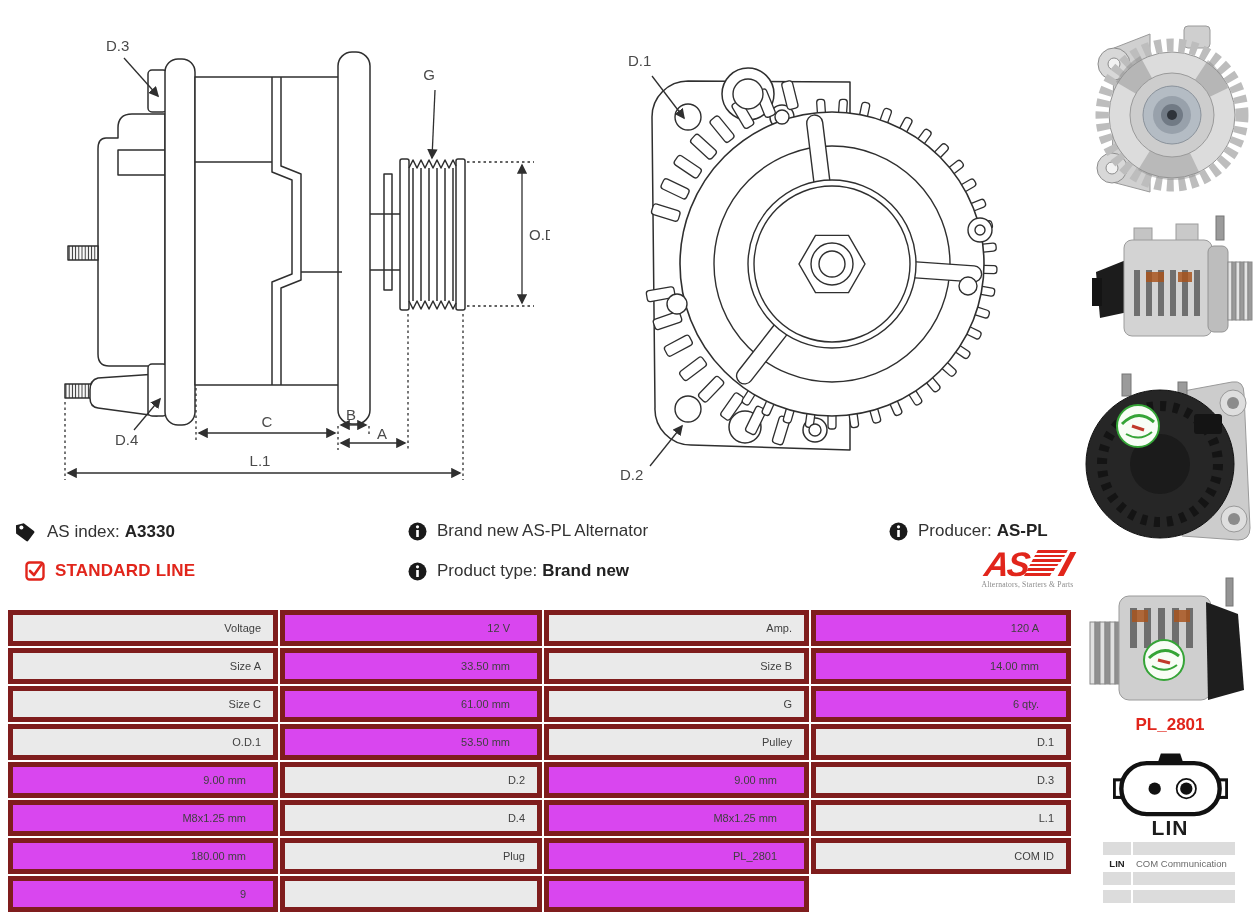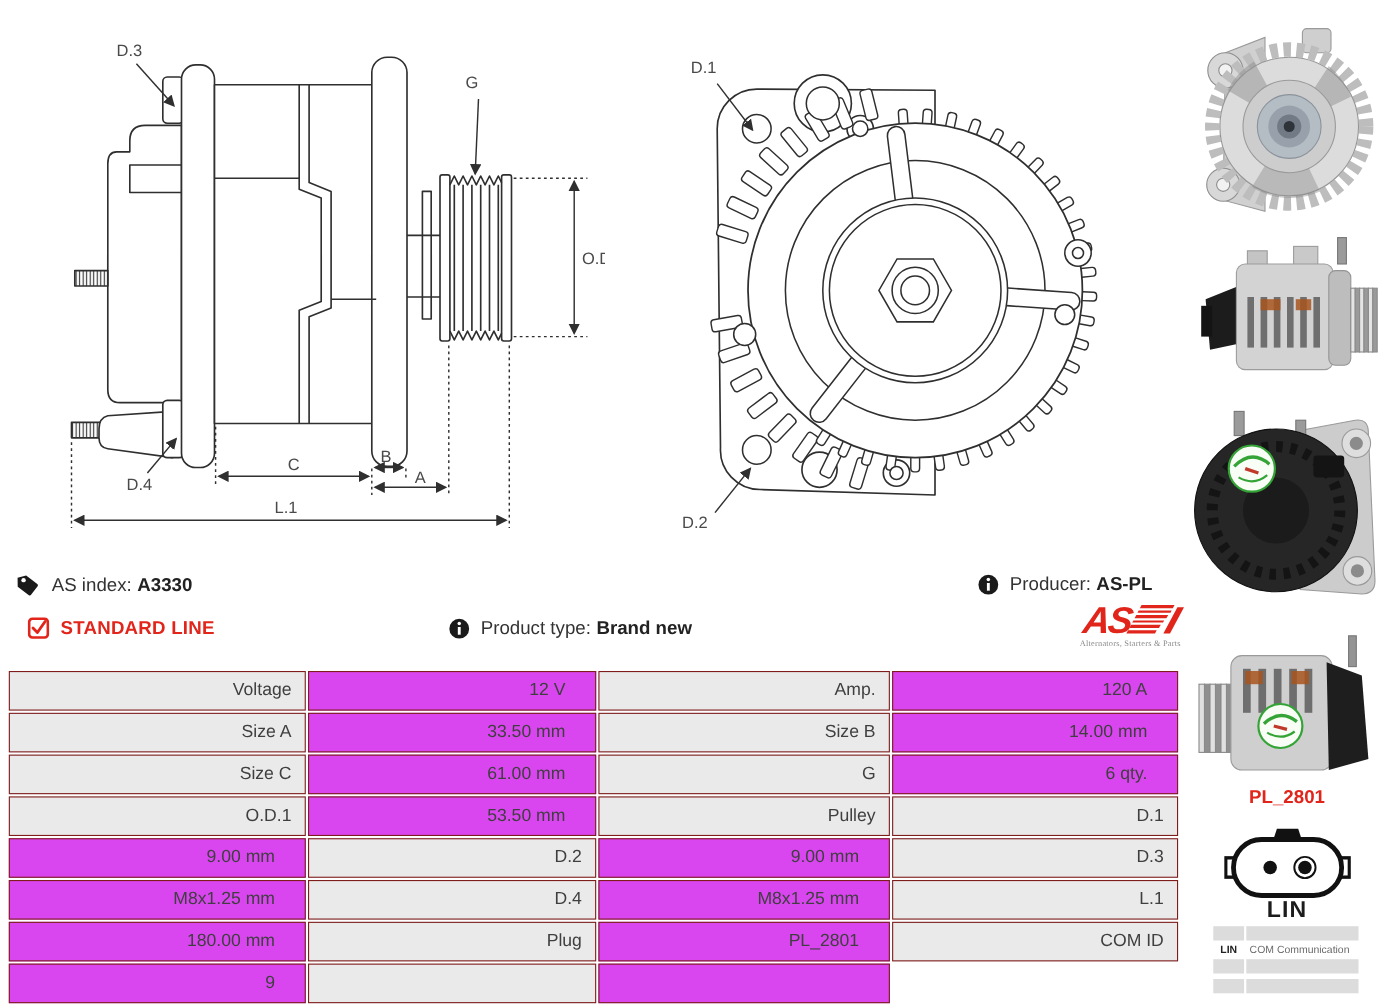--- a/index.html
+++ b/index.html
@@ -21,22 +21,22 @@
            transform:skewX(-28deg);}
   .stripes i{display:block;height:2.6px;background:#e1251b;}
   .stripes i:nth-child(1){width:30px;} .stripes i:nth-child(2){width:30px;}
   .stripes i:nth-child(3){width:29px;} .stripes i:nth-child(4){width:28px;}
   .stripes i:nth-child(5){width:27px;} .stripes i:nth-child(6){width:26px;}
   .logobar{width:6px;height:24px;background:#e1251b;transform:skewX(-28deg);margin:0 0 3px 3px;}
   .aslogo-caption{font-size:7.6px;color:#8a8a8a;letter-spacing:.2px;margin-top:1px;white-space:nowrap;font-family:Liberation Serif, serif;}
   
   .spec{position:absolute;left:8px;top:598px;display:grid;
         grid-template-columns:270px 262px 265px 260px;grid-auto-rows:36px;gap:2px;}
-  .spec .cell{display:flex;align-items:center;justify-content:flex-end;font-size:16px;
-              border:1px solid #7f1d1d;box-sizing:border-box;}
+  .spec .cell{display:flex;align-items:center;justify-content:flex-end;font-size:11px;
+              border:5px solid #7f1d1d;box-sizing:border-box;}
   .spec .lab{background:#eaeaea;padding-right:12px;color:#3f3f3f;}
   .spec .val{background:#d946ef;padding-right:27px;color:#3f3f3f;}
   
   .plugname{position:absolute;left:1105px;top:703px;width:130px;text-align:center;
             color:#e1251b;font-weight:bold;font-size:17px;}
   .plugtype{position:absolute;left:1105px;top:804px;width:130px;text-align:center;
             color:#1c1c1c;font-weight:bold;font-size:21px;letter-spacing:1px;}
   .pintable{position:absolute;left:1103px;top:830px;display:grid;grid-template-columns:28px 102px;
             grid-auto-rows:13px;gap:2px;font-size:9.5px;}
   .pintable .pc{background:#dcdcdc;display:flex;align-items:center;}
@@ -298,20 +298,28 @@
 
   <div class="meta" style="left:15px;top:509px;">
     <svg class="icn" width="22" height="22" viewBox="0 0 22 22">
       <path d="M2,3 L10,2 L19,11 Q20,12 19,13 L12,20 Q11,21 10,20 L1,11 Z" fill="#1a1a1a" transform="rotate(-8 11 11)"></path>
       <circle cx="6.4" cy="6.4" r="2" fill="#fff"></circle>
     </svg>
     <span class="plain">AS index:</span>
     <b>A3330</b>
   </div>
 
+  <div class="meta" style="left:408px;top:509px;">
+    <svg class="icn" width="19" height="19" viewBox="0 0 19 19">
+      <circle cx="9.5" cy="9.5" r="9" fill="#1a1a1a"></circle>
+      <rect x="8.2" y="8" width="2.6" height="7" fill="#fff"></rect>
+        <circle cx="9.5" cy="4.8" r="1.6" fill="#fff"></circle>
+    </svg>
+    <span class="plain">Brand new AS-PL Alternator</span>
+  </div>
 
   <div class="meta" style="left:889px;top:509px;">
     <svg class="icn" width="19" height="19" viewBox="0 0 19 19">
       <circle cx="9.5" cy="9.5" r="9" fill="#1a1a1a"></circle>
       <rect x="8.2" y="8" width="2.6" height="7" fill="#fff"></rect>
         <circle cx="9.5" cy="4.8" r="1.6" fill="#fff"></circle>
     </svg>
     <span class="plain">Producer:</span>
     <b>AS-PL</b>
   </div>

